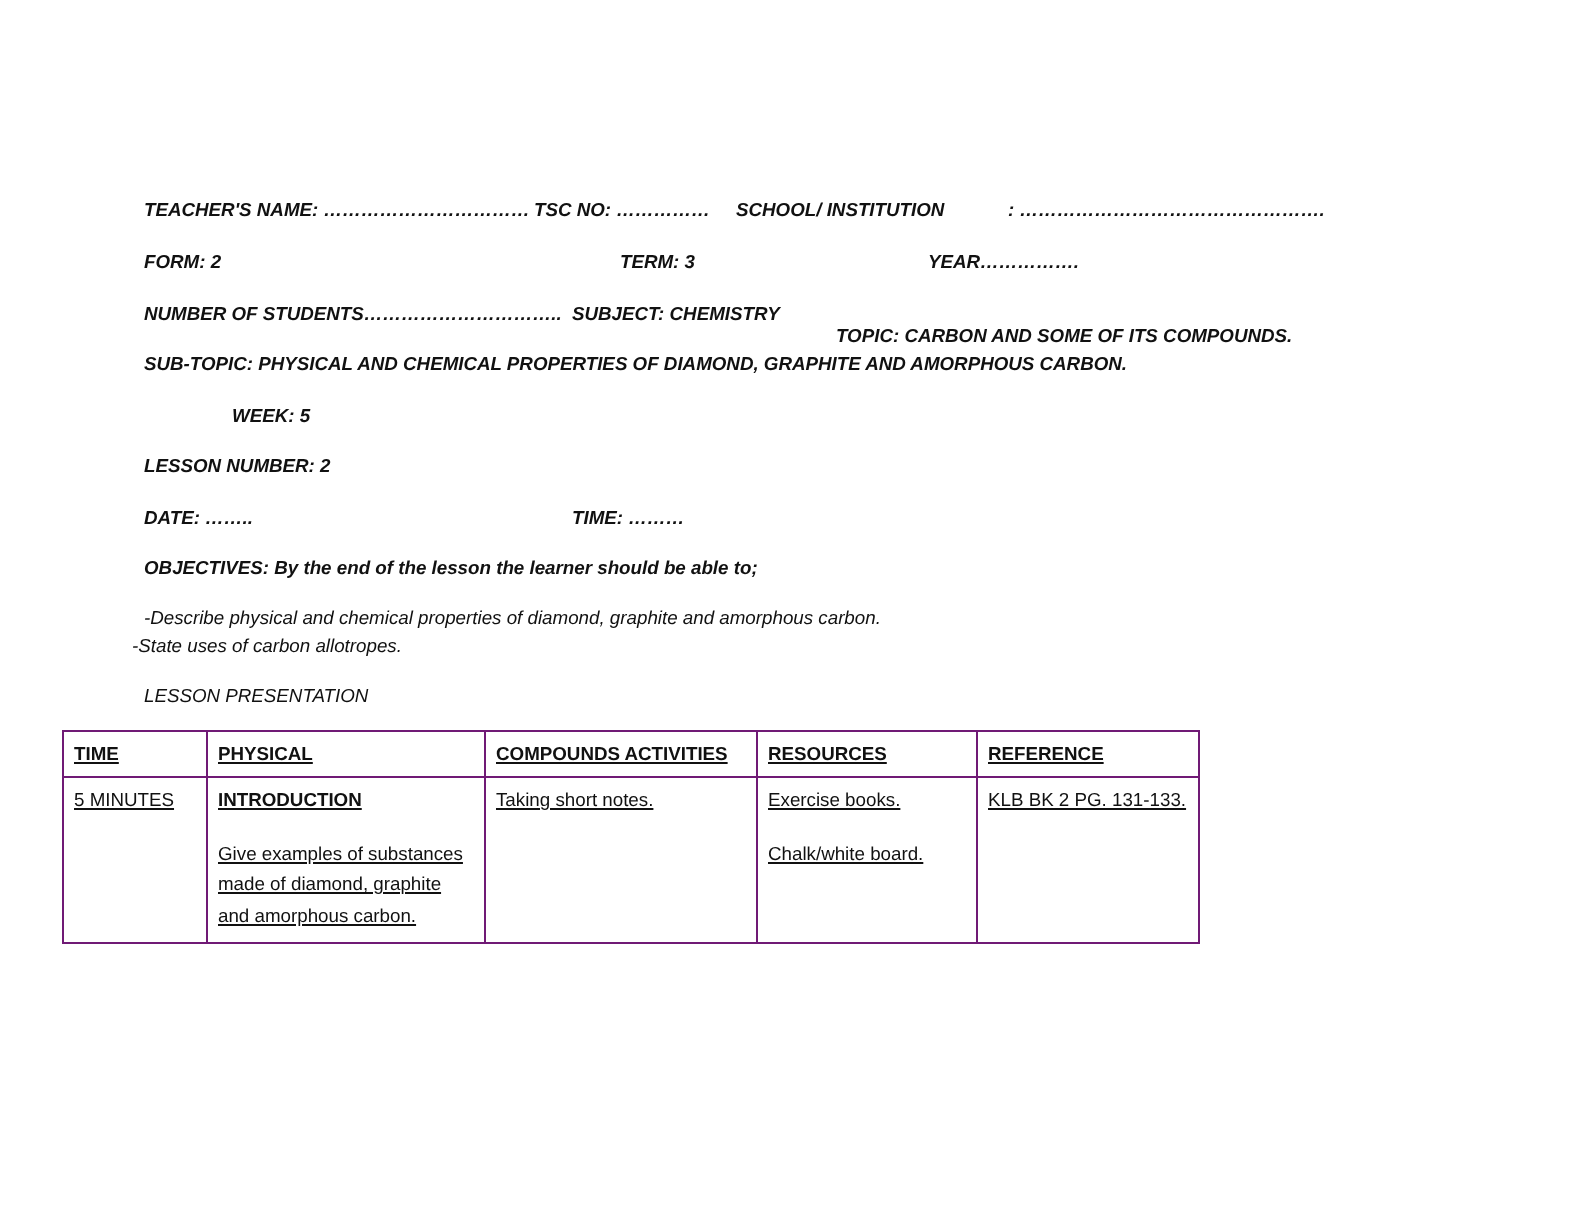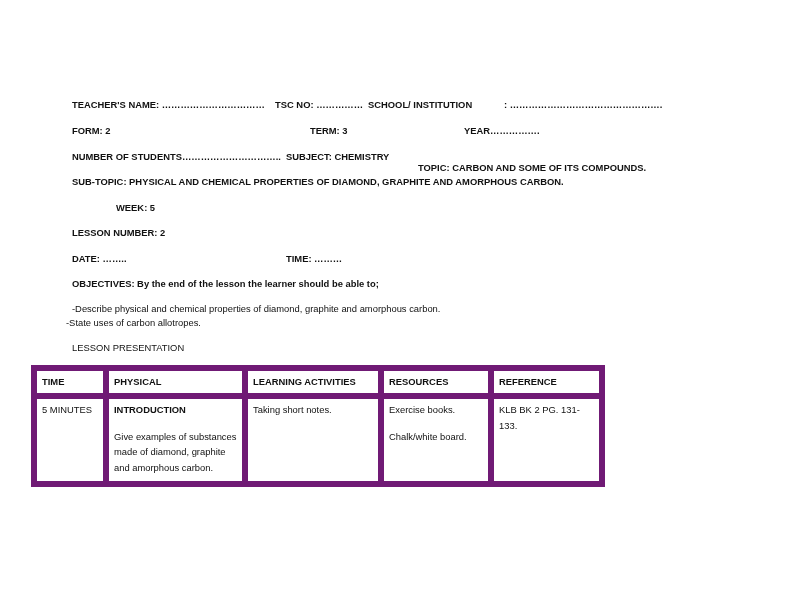--- a/index.html
+++ b/index.html
@@ -1,45 +1,45 @@
 <!DOCTYPE html>
 <html><head>
 <meta charset="utf-8">
 <style>
   html, body { margin: 0; padding: 0; background: #ffffff; }
   body {
     width: 792px; height: 612px; position: relative; overflow: hidden;
     font-family: "Liberation Sans", sans-serif; color: #111;
     font-size: 9.4px;
   }
-  .line { position: absolute; white-space: nowrap; }
+  .line { position: absolute; white-space: nowrap; font-style: italic; }
   .b { font-weight: bold; }
   .n { font-weight: normal; }
 
   table.plan {
     position: absolute; left: 31px; top: 365px;
     border-collapse: collapse; table-layout: fixed;
     width: 568px;
     font-size: 9.4px;
   }
   table.plan td, table.plan th {
-    border: 6px solid #701a75; vertical-align: top; text-align: left;
-    padding: 3px 5px 0 5px; line-height: 15.5px;
+    border: 1px solid #701a75; vertical-align: top; text-align: left;
+    padding: 3px 5px 0 5px; line-height: 15.5px; text-decoration: underline;
   }
   table.plan th { height: 19px; font-weight: bold; }
   table.plan tr.body td { height: 79px; }
   .gap { display: block; height: 11px; }
 </style>
 </head>
 <body>
 
 <div>
 
   <div class="line b" style="left:72px; top:99px;">TEACHER'S NAME: ……………………………</div>
-  <div class="line b" style="left:275px; top:99px;">TSC NO: ……………</div>
+  <div class="line b" style="left:267px; top:99px;">TSC NO: ……………</div>
   <div class="line b" style="left:368px; top:99px;">SCHOOL/ INSTITUTION</div>
   <div class="line b" style="left:504px; top:99px;">: ………………………………………….</div>
 
   <div class="line b" style="left:72px; top:125px;">FORM: 2</div>
   <div class="line b" style="left:310px; top:125px;">TERM: 3</div>
   <div class="line b" style="left:464px; top:125px;">YEAR…………….</div>
 
   <div class="line b" style="left:72px; top:151px;">NUMBER OF STUDENTS…………………………..</div>
   <div class="line b" style="left:286px; top:151px;">SUBJECT: CHEMISTRY</div>
   <div class="line b" style="left:418px; top:162px;">TOPIC: CARBON AND SOME OF ITS COMPOUNDS.</div>
@@ -65,21 +65,21 @@
       <col style="width:72px">
       <col style="width:139px">
       <col style="width:136px">
       <col style="width:110px">
       <col style="width:111px">
     </colgroup>
     <tbody>
         <tr>
       <th>TIME</th>
       <th>PHYSICAL</th>
-      <th>LEARNING ACTIVITIES</th>
+      <th>COMPOUNDS ACTIVITIES</th>
       <th>RESOURCES</th>
       <th>REFERENCE</th>
     </tr>
     <tr class="body">
       <td>5 MINUTES</td>
       <td>
         <span class="b">INTRODUCTION</span>
         <span class="gap"></span>
         <span>Give examples of substances made of diamond, graphite and amorphous carbon.</span>
       </td>

